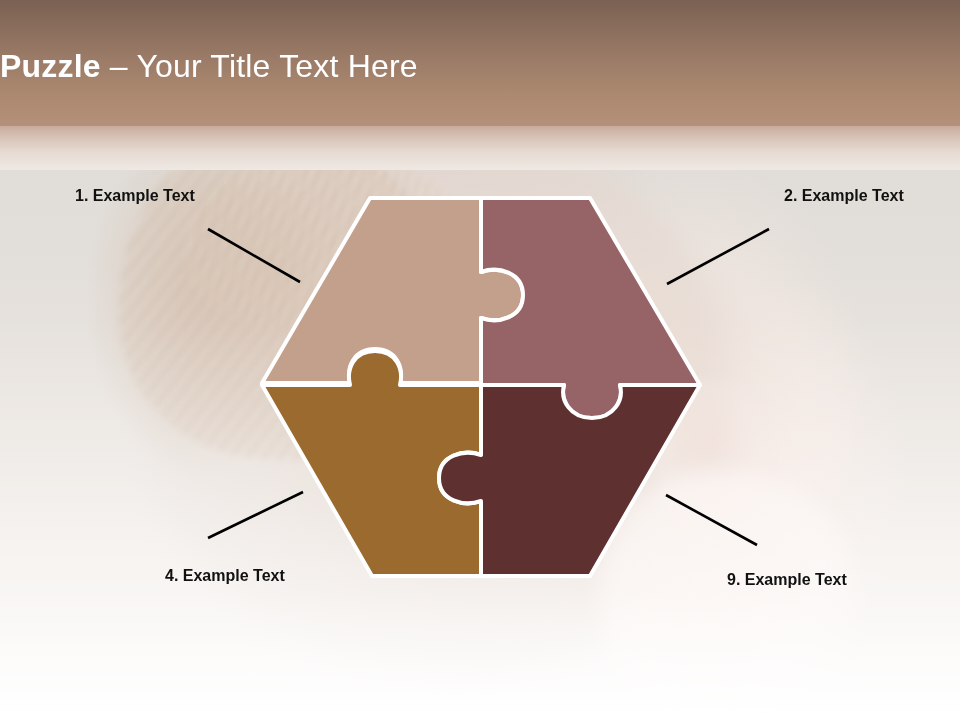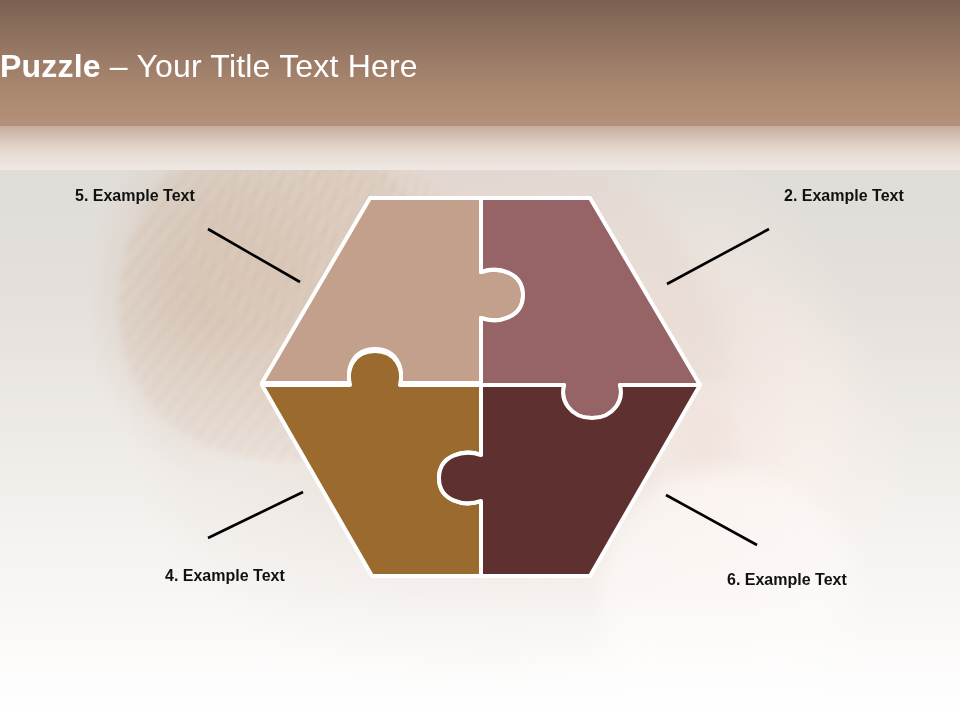--- a/index.html
+++ b/index.html
@@ -252,18 +252,18 @@
                L 700,385
                L 590,576
                L 481,576
                L 481,501
                C 464,507 439,501 439,478
                C 439,455 464,449 481,455
                Z"></path>
     </g>
   </svg>
 
-  <div class="callout callout-1">5. Example Text</div>
+  <div class="callout callout-1">1. Example Text</div>
   <div class="callout callout-2">2. Example Text</div>
-  <div class="callout callout-3">6. Example Text</div>
+  <div class="callout callout-3">9. Example Text</div>
   <div class="callout callout-4">4. Example Text</div>
 
 </div>
 
 </body></html>

